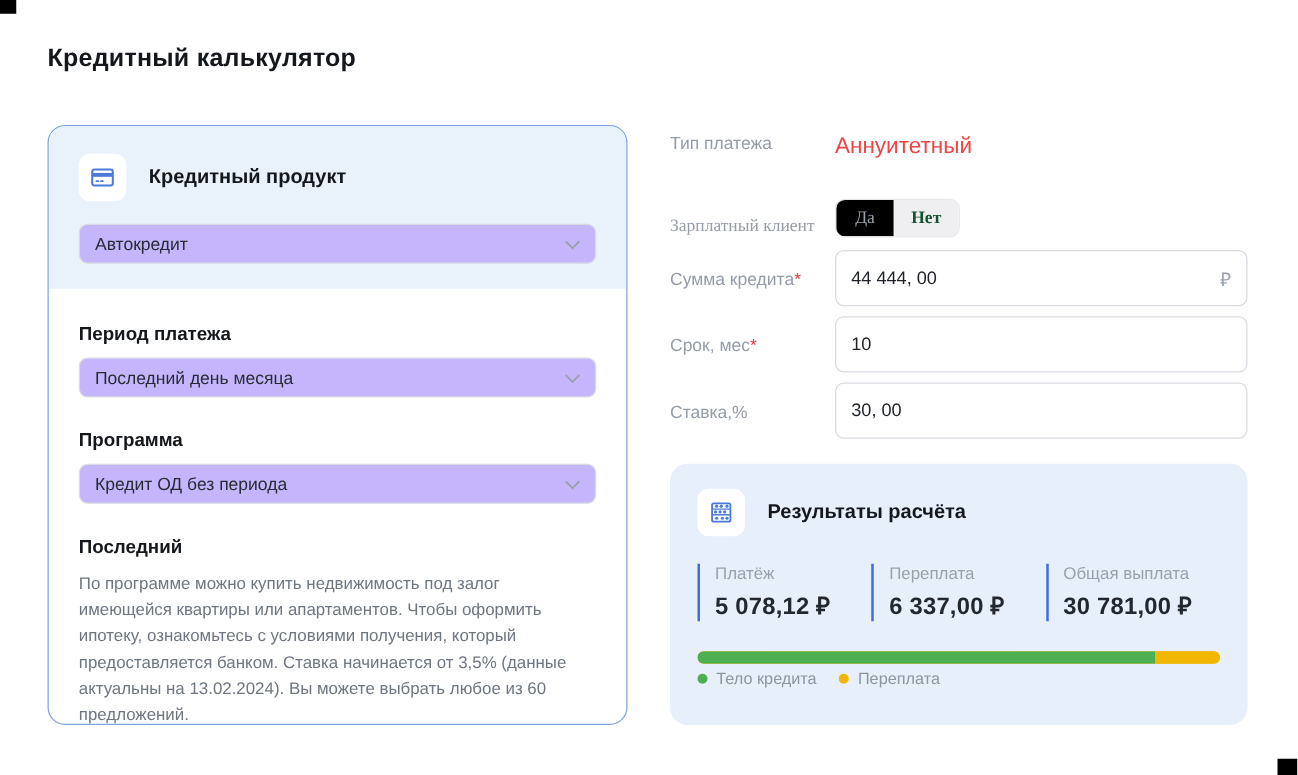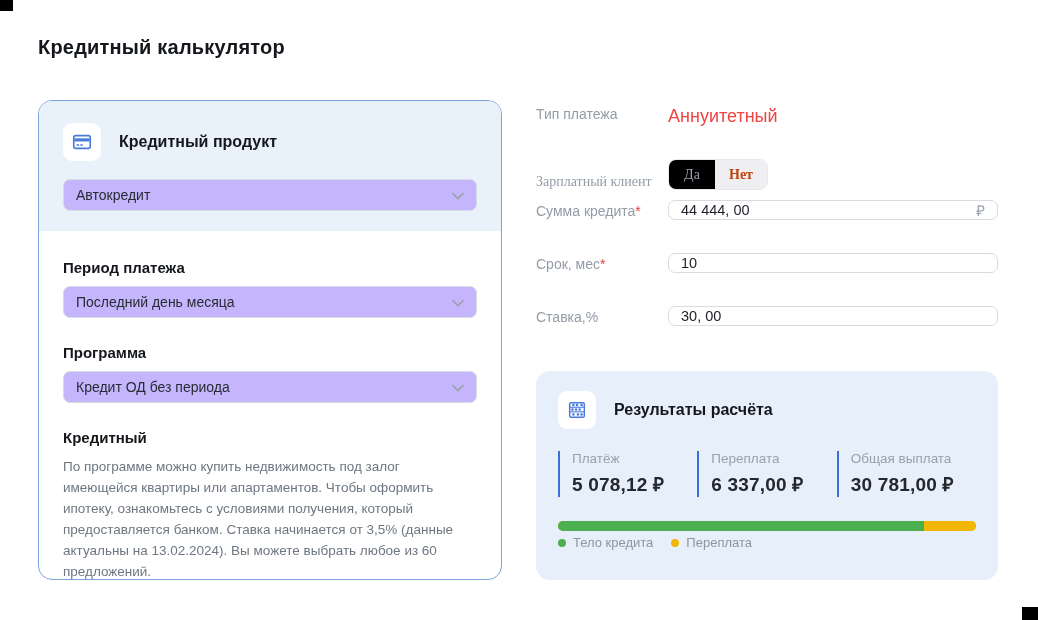--- a/index.html
+++ b/index.html
@@ -69,27 +69,27 @@
   .r2 .row-label { width: 132px; }
   .toggle {
     display: flex; height: 31px; border-radius: 8px; overflow: hidden;
     border: 1px solid #e7e8ec; background: #ffffff;
   }
   .toggle .seg {
     display: flex; align-items: center; justify-content: center;
     font-size: 14px; cursor: pointer;
   }
   .toggle .seg.off { width: 46px; background: #000000; color: #9aa1ab; }
-  .toggle .seg.on  { width: 52px; background: #efeff2; color: #c2410c; font-weight: 700; }
+  .toggle .seg.on  { width: 52px; background: #efeff2; color: #14532d; font-weight: 700; }
 
   .input-row { display: flex; align-items: center; }
   .input-row .row-label { width: 132px; padding-top: 1px; }
   .req { color: #e03e3e; }
   .text-input {
-    flex: 1; height: 20px; background: #ffffff;
+    flex: 1; height: 45px; background: #ffffff;
     border: 1px solid #d8dce2; border-radius: 7px;
     display: flex; align-items: center; justify-content: space-between;
     padding: 0 12px; font-size: 14.5px; color: #1d2127;
   }
   .input-suffix { color: #9aa1ab; font-size: 15px; }
   .r3 { top: 200px; } .r4 { top: 253px; } .r5 { top: 306px; }
 
   
   .results-card {
     position: absolute; left: 536px; top: 371px; width: 462px; height: 209px;
@@ -158,21 +158,21 @@
     <div class="field-label">Программа</div>
     <div class="select">
       <span>Кредит ОД без периода</span>
       <span class="chev">
         <svg width="12" height="8" viewBox="0 0 12 8" fill="none">
             <path d="M1 1.5L6 6.5L11 1.5" stroke="#9aa1ab" stroke-width="1.6" stroke-linecap="round"></path>
           </svg>
       </span>
     </div>
 
-    <div class="field-label">Кредитный</div>
+    <div class="field-label">Последний</div>
     <p class="desc-text">По программе можно купить недвижимость под залог имеющейся квартиры или апартаментов. Чтобы оформить ипотеку, ознакомьтесь с условиями получения, который предоставляется банком. Ставка начинается от 3,5% (данные актуальны на 13.02.2024). Вы можете выбрать любое из 60 предложений.</p>
   </div>
 </div>
 
 <div class="form-row r1">
   <span class="row-label">Тип платежа</span>
   <span class="row-static-value">Аннуитетный</span>
 </div>
 
 <div class="form-row r2">

